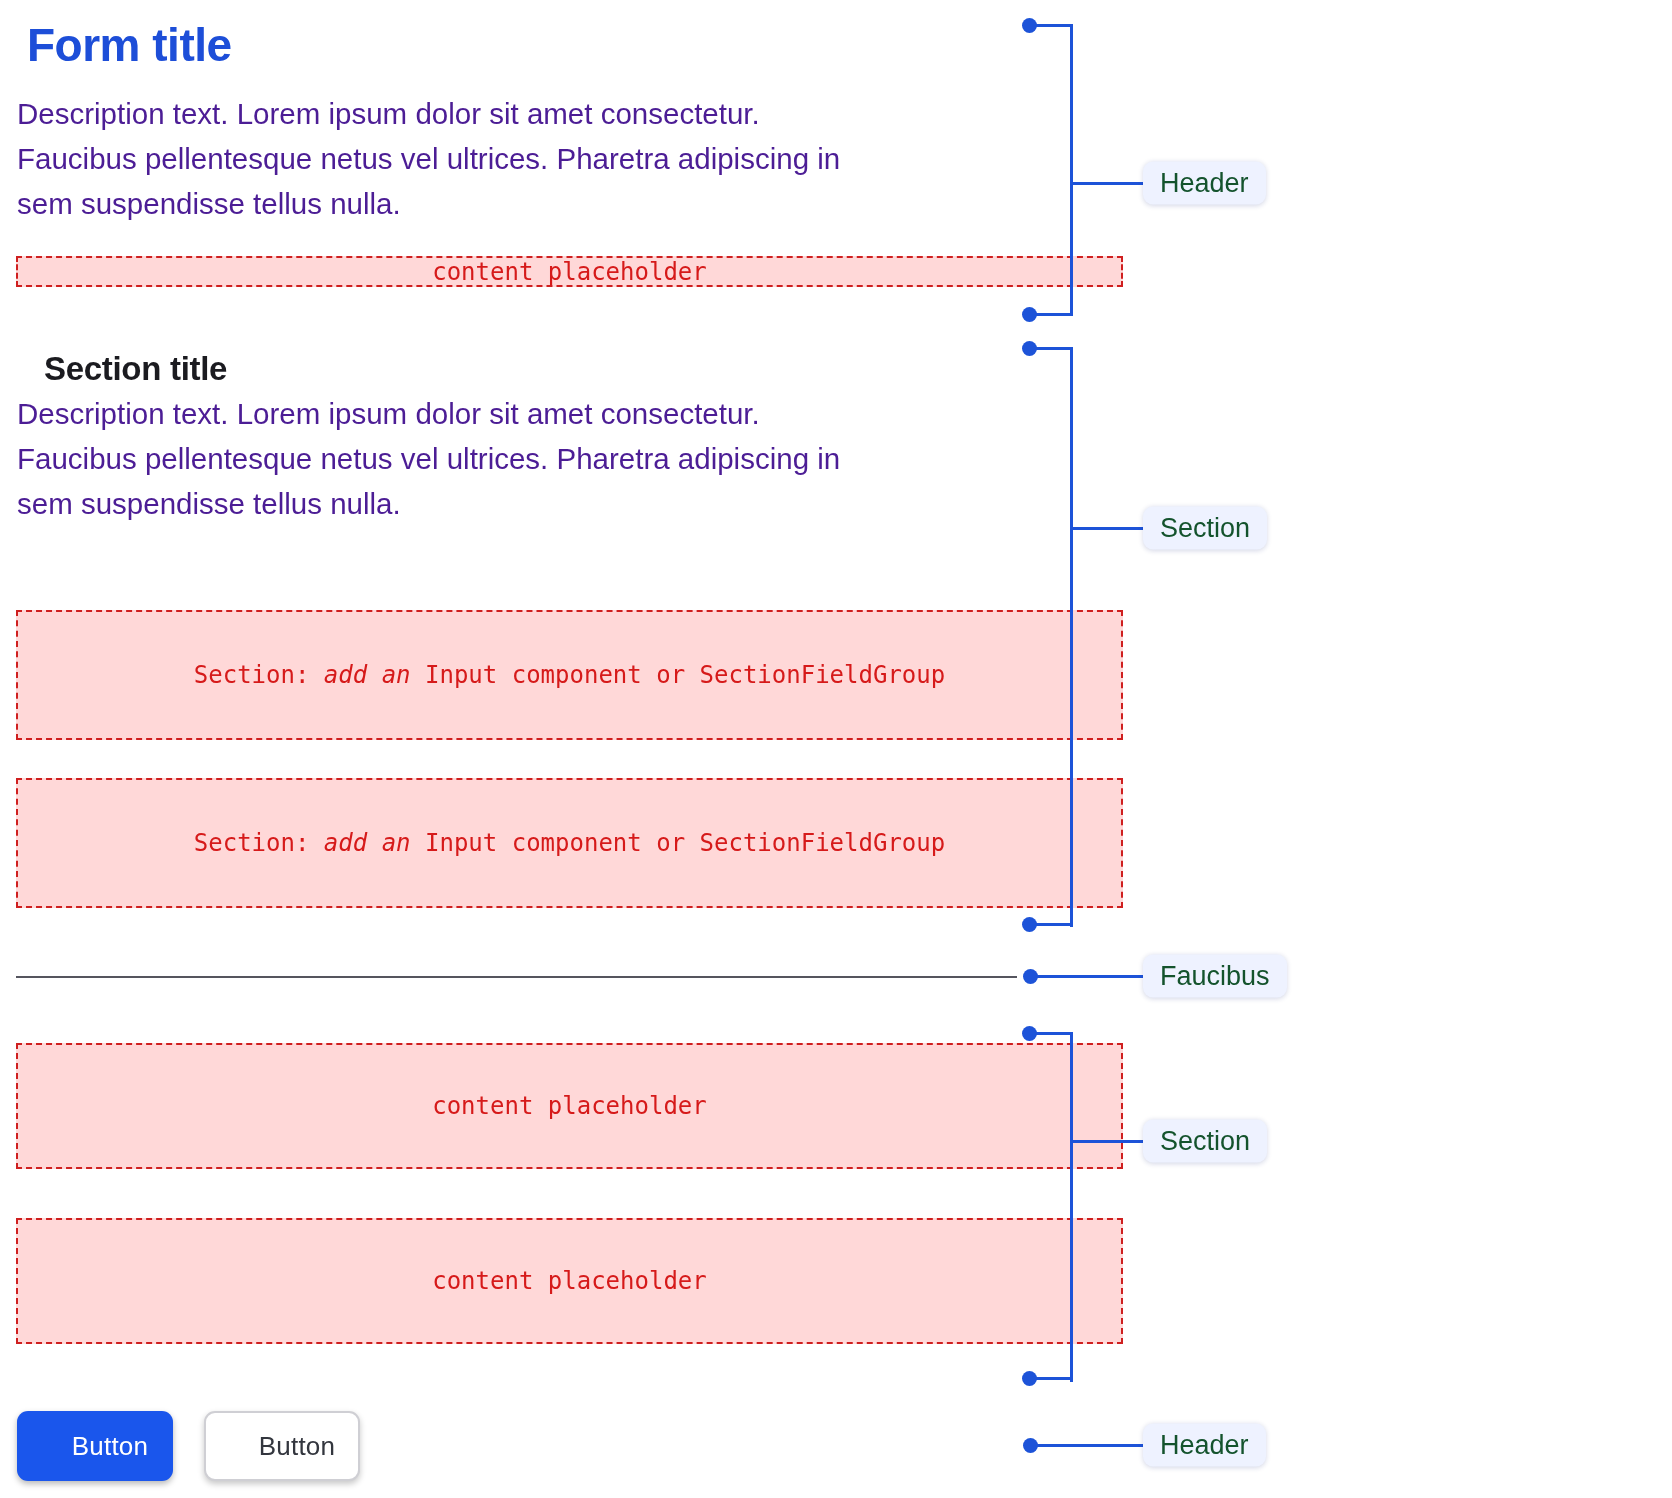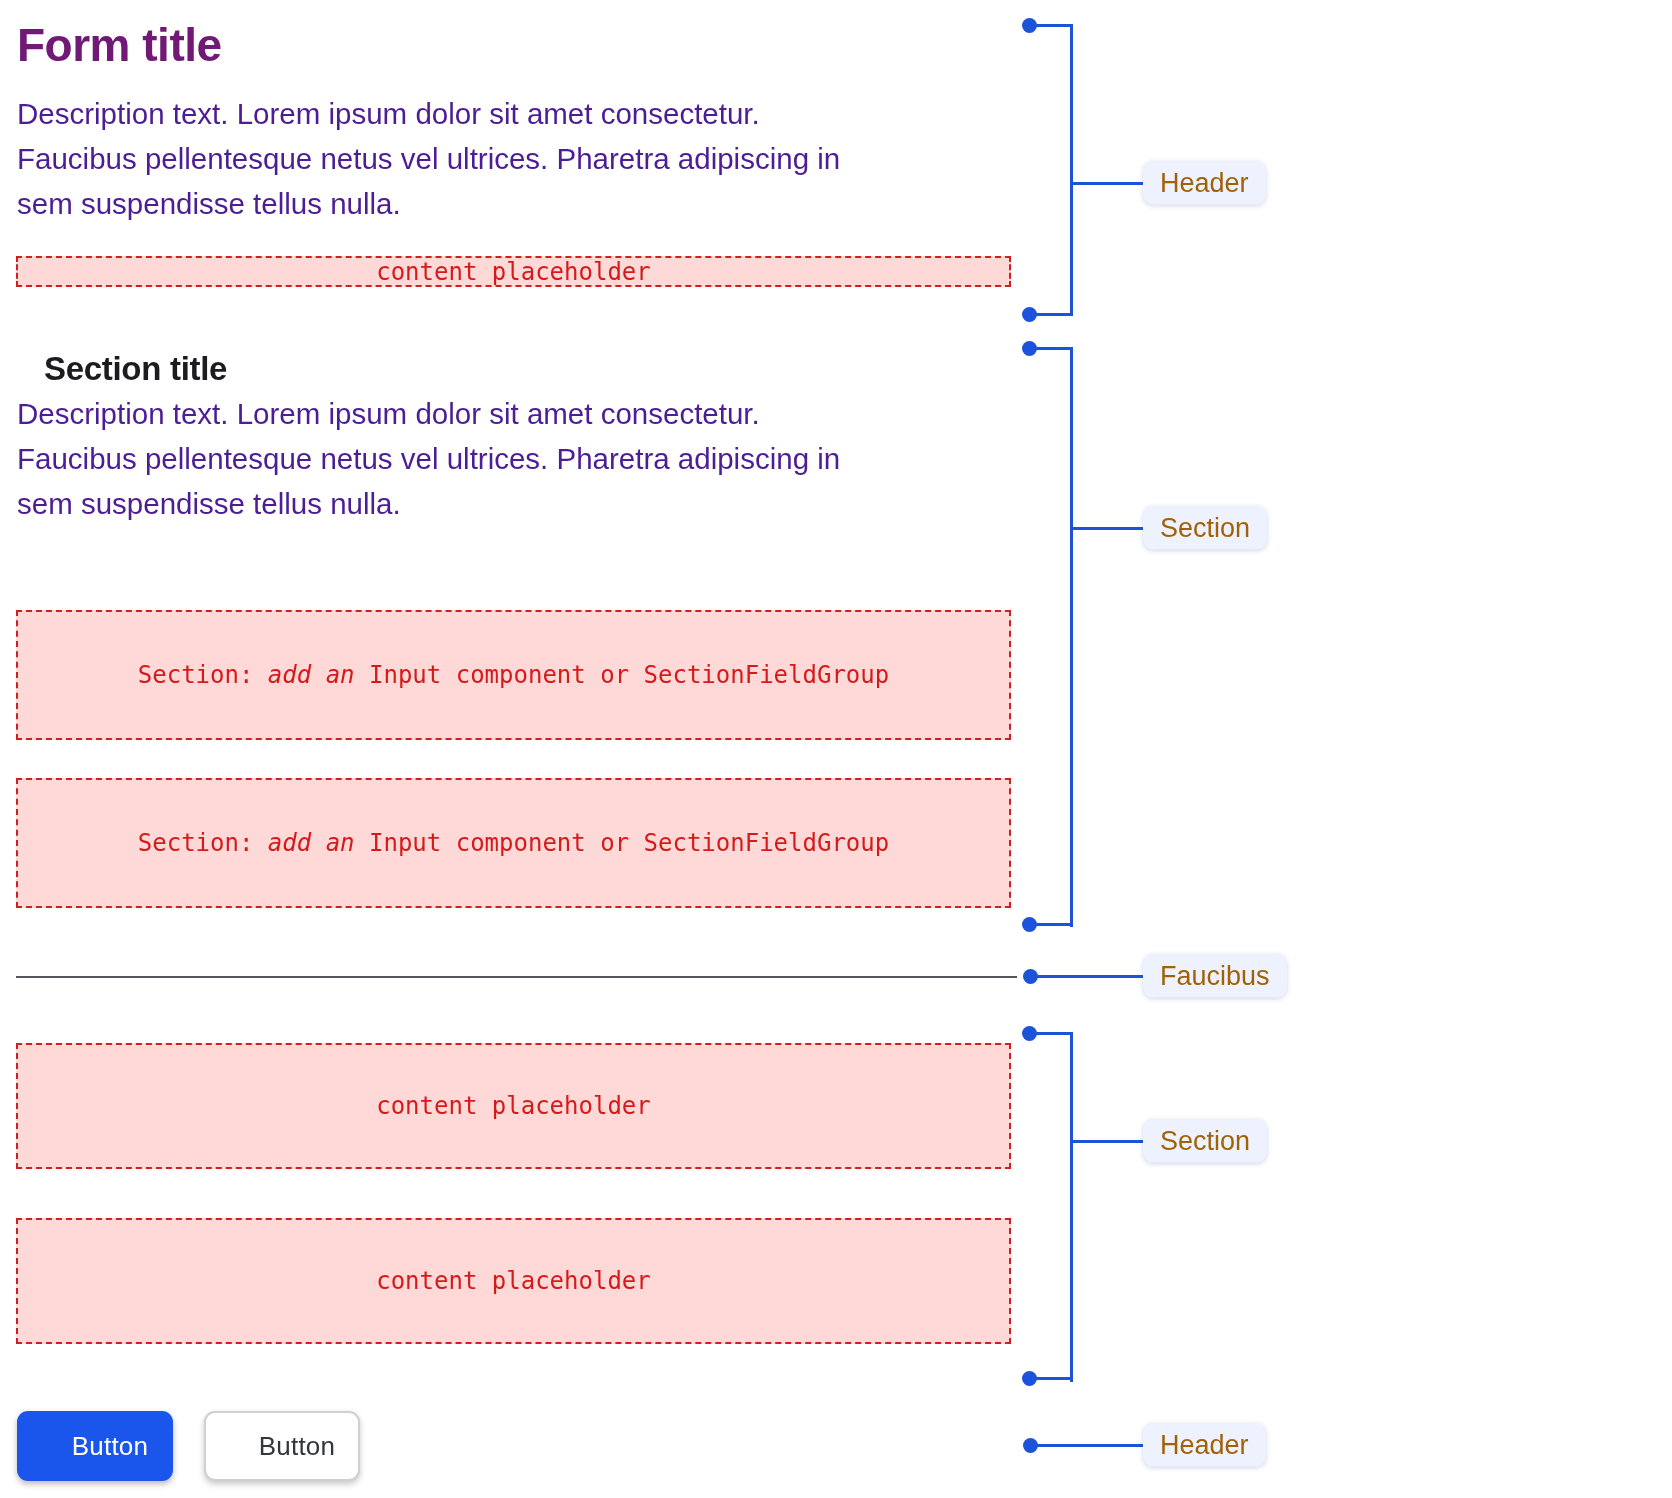--- a/index.html
+++ b/index.html
@@ -3,36 +3,36 @@
 <meta charset="utf-8">
 <style>
   html,body{margin:0;padding:0;background:#ffffff;}
   #stage{
     position:relative;width:1672px;height:1498px;background:#ffffff;overflow:hidden;
     font-family:"Liberation Sans",sans-serif;
   }
   .abs{position:absolute;}
   
   .form-title{
-    left:17px;top:18px;width:900px;
-    font-size:46px;font-weight:bold;color:#701a75;letter-spacing:-0.5px;
+    left:27px;top:18px;width:900px;
+    font-size:46px;font-weight:bold;color:#1d4ed8;letter-spacing:-0.5px;
   }
   .section-title{
     left:17px;top:350px;width:900px;
     font-size:33px;font-weight:bold;color:#1b1b20;letter-spacing:-0.3px;margin-left:27px;
   }
   .description{
     left:17px;width:960px;
     font-size:29.5px;line-height:45px;color:#4c1d95;white-space:pre-line;
   }
   .desc-1{top:91px;}
   .desc-2{top:391px;}
   
   .ph-box{
-    left:16px;width:995px;
+    left:16px;width:1107px;
     background:#ffd8d8;border:2px dashed #cf1f1f;
     display:flex;align-items:center;justify-content:center;
     font-family:"DejaVu Sans Mono",monospace;font-size:24px;color:#d61a1a;
     box-sizing:border-box;
   }
   .ph-box .em{font-style:italic;}
   .ph-header{top:256px;height:31px;}
   .ph-sec-a{top:610px;height:130px;}
   .ph-sec-b{top:778px;height:130px;}
   .ph-con-a{top:1043px;height:126px;}
@@ -52,21 +52,21 @@
   .btn-secondary{
     left:204px;background:#ffffff;color:#33363e;
     border:2px solid #cfcfd4;box-shadow:0 3px 6px rgba(0,0,0,0.22);
   }
   
   .dot{width:15px;height:15px;border-radius:50%;background:#1d53d8;}
   .hline{height:3px;background:#1d53d8;}
   .vline{width:3px;background:#1d53d8;}
   .pill{
     left:1143px;transform:translateY(-50%);
-    background:#eef2ff;color:#a16207;
+    background:#eef2ff;color:#14532d;
     font-size:27px;line-height:27px;padding:8px 17px;border-radius:10px;
     box-shadow:0 1px 5px rgba(20,40,120,0.18);white-space:nowrap;
   }
 </style>
 </head>
 <body>
 
 <div id="stage">
 
   <div class="abs form-title">Form title</div>

